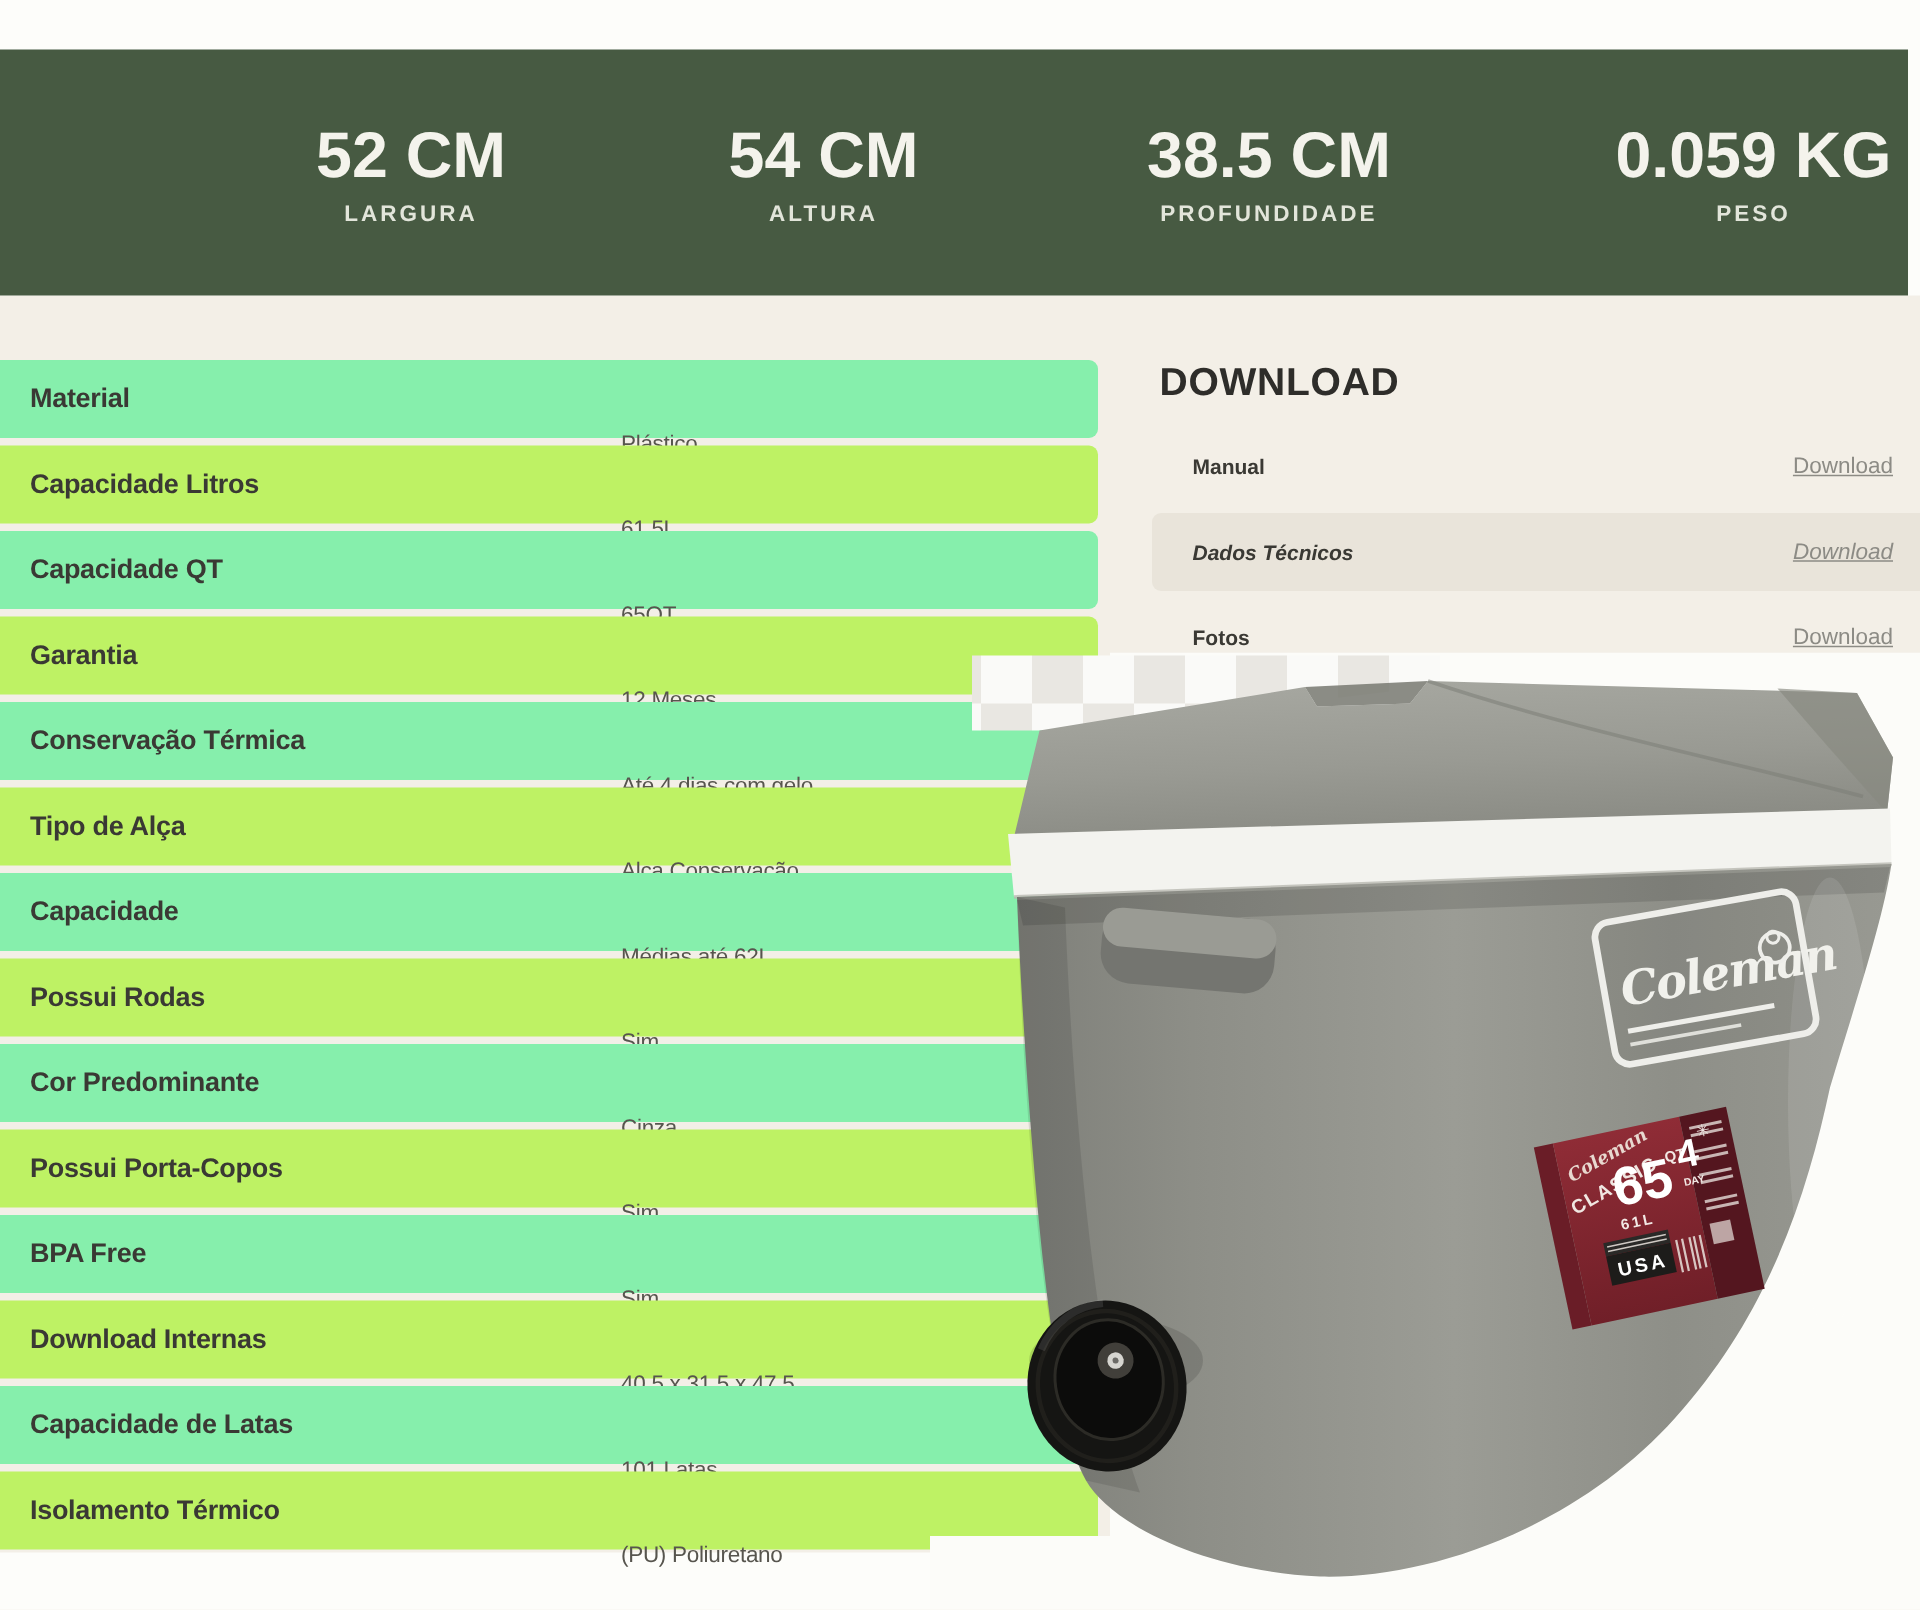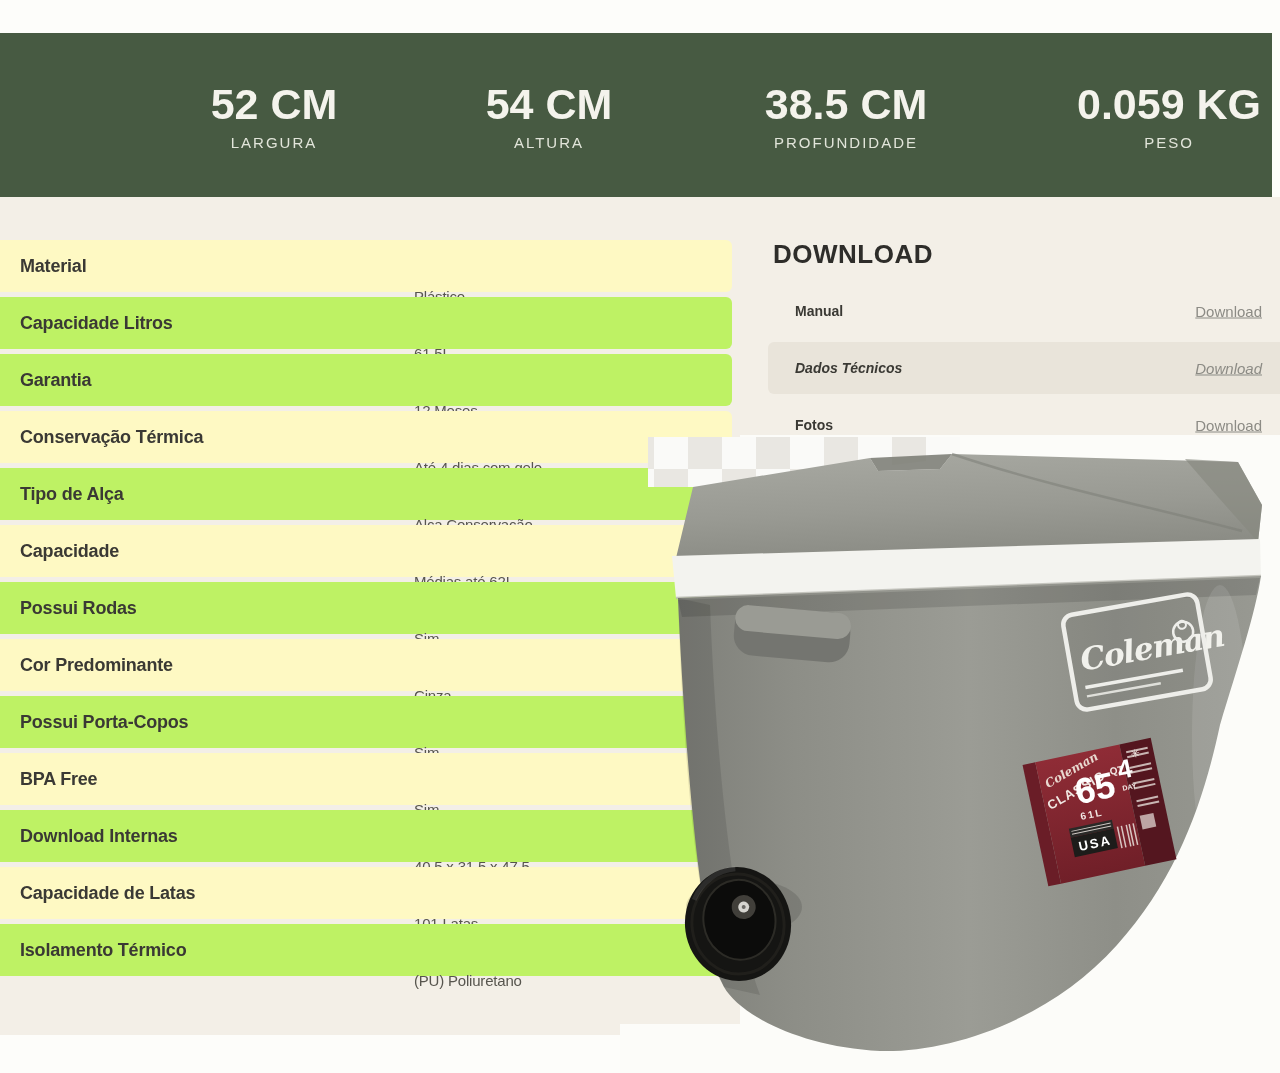--- a/index.html
+++ b/index.html
@@ -6,27 +6,27 @@
   body{font-family:"Liberation Sans", sans-serif; background:#ffffff;}
   .screen{position:relative;width:1280px;height:1073px;overflow:hidden;background:#fdfdfa;}
 
   
   .main-bg{position:absolute;left:0;top:197px;width:1280px;height:838px;background:#f3efe7;}
 
   
   .metrics-band{position:absolute;left:0;top:33px;width:1272px;height:164px;background:#475a42;}
   .metric{position:absolute;top:50px;transform:translateX(-50%);text-align:center;white-space:nowrap;}
   .metric .value{font-size:43px;font-weight:bold;color:#f4f3ec;letter-spacing:0px;line-height:1;}
-  .metric .label{margin-top:9px;font-size:15px;font-weight:normal;color:#e2e5da;letter-spacing:2px;line-height:1;}
+  .metric .label{margin-top:9px;font-size:15px;font-weight:bold;color:#e2e5da;letter-spacing:2px;line-height:1;}
   .m1{left:274px;} .m2{left:549px;} .m3{left:846px;} .m4{left:1169px;}
 
   
   .specs{position:absolute;left:0;top:240px;width:732px;}
   .spec-row{position:relative;height:52px;margin-bottom:5px;border-radius:0 6px 6px 0;}
-  .spec-row.light{background:#fef9c3;}
+  .spec-row.light{background:#86efac;}
   .spec-row.dark{background:#bef264;}
   .spec-label{position:absolute;left:20px;top:50%;transform:translateY(-50%);
       font-size:18px;font-weight:bold;color:#3a3934;letter-spacing:-0.2px;}
   .spec-value{position:absolute;left:414px;top:50%;transform:translateY(-50%);
       font-size:15px;font-weight:normal;color:#57554e;letter-spacing:-0.2px;margin-top:30px;}
 
   
   .dl-title{position:absolute;left:773px;top:239px;font-size:26px;font-weight:800;color:#2e2d2a;letter-spacing:0.5px;}
   .downloads{position:absolute;left:768px;top:285px;width:512px;}
   .dl-row{position:relative;height:52px;margin-bottom:5px;}
@@ -68,20 +68,24 @@
   </div>
 
   <div class="specs">
     <div class="spec-row light">
       <span class="spec-label">Material</span>
       <span class="spec-value">Plástico</span>
     </div>
     <div class="spec-row dark">
       <span class="spec-label">Capacidade Litros</span>
       <span class="spec-value">61,5L</span>
+    </div>
+    <div class="spec-row light">
+      <span class="spec-label">Capacidade QT</span>
+      <span class="spec-value">65QT</span>
     </div>
     <div class="spec-row dark">
       <span class="spec-label">Garantia</span>
       <span class="spec-value">12 Meses</span>
     </div>
     <div class="spec-row light">
       <span class="spec-label">Conservação Térmica</span>
       <span class="spec-value">Até 4 dias com gelo</span>
     </div>
     <div class="spec-row dark">

